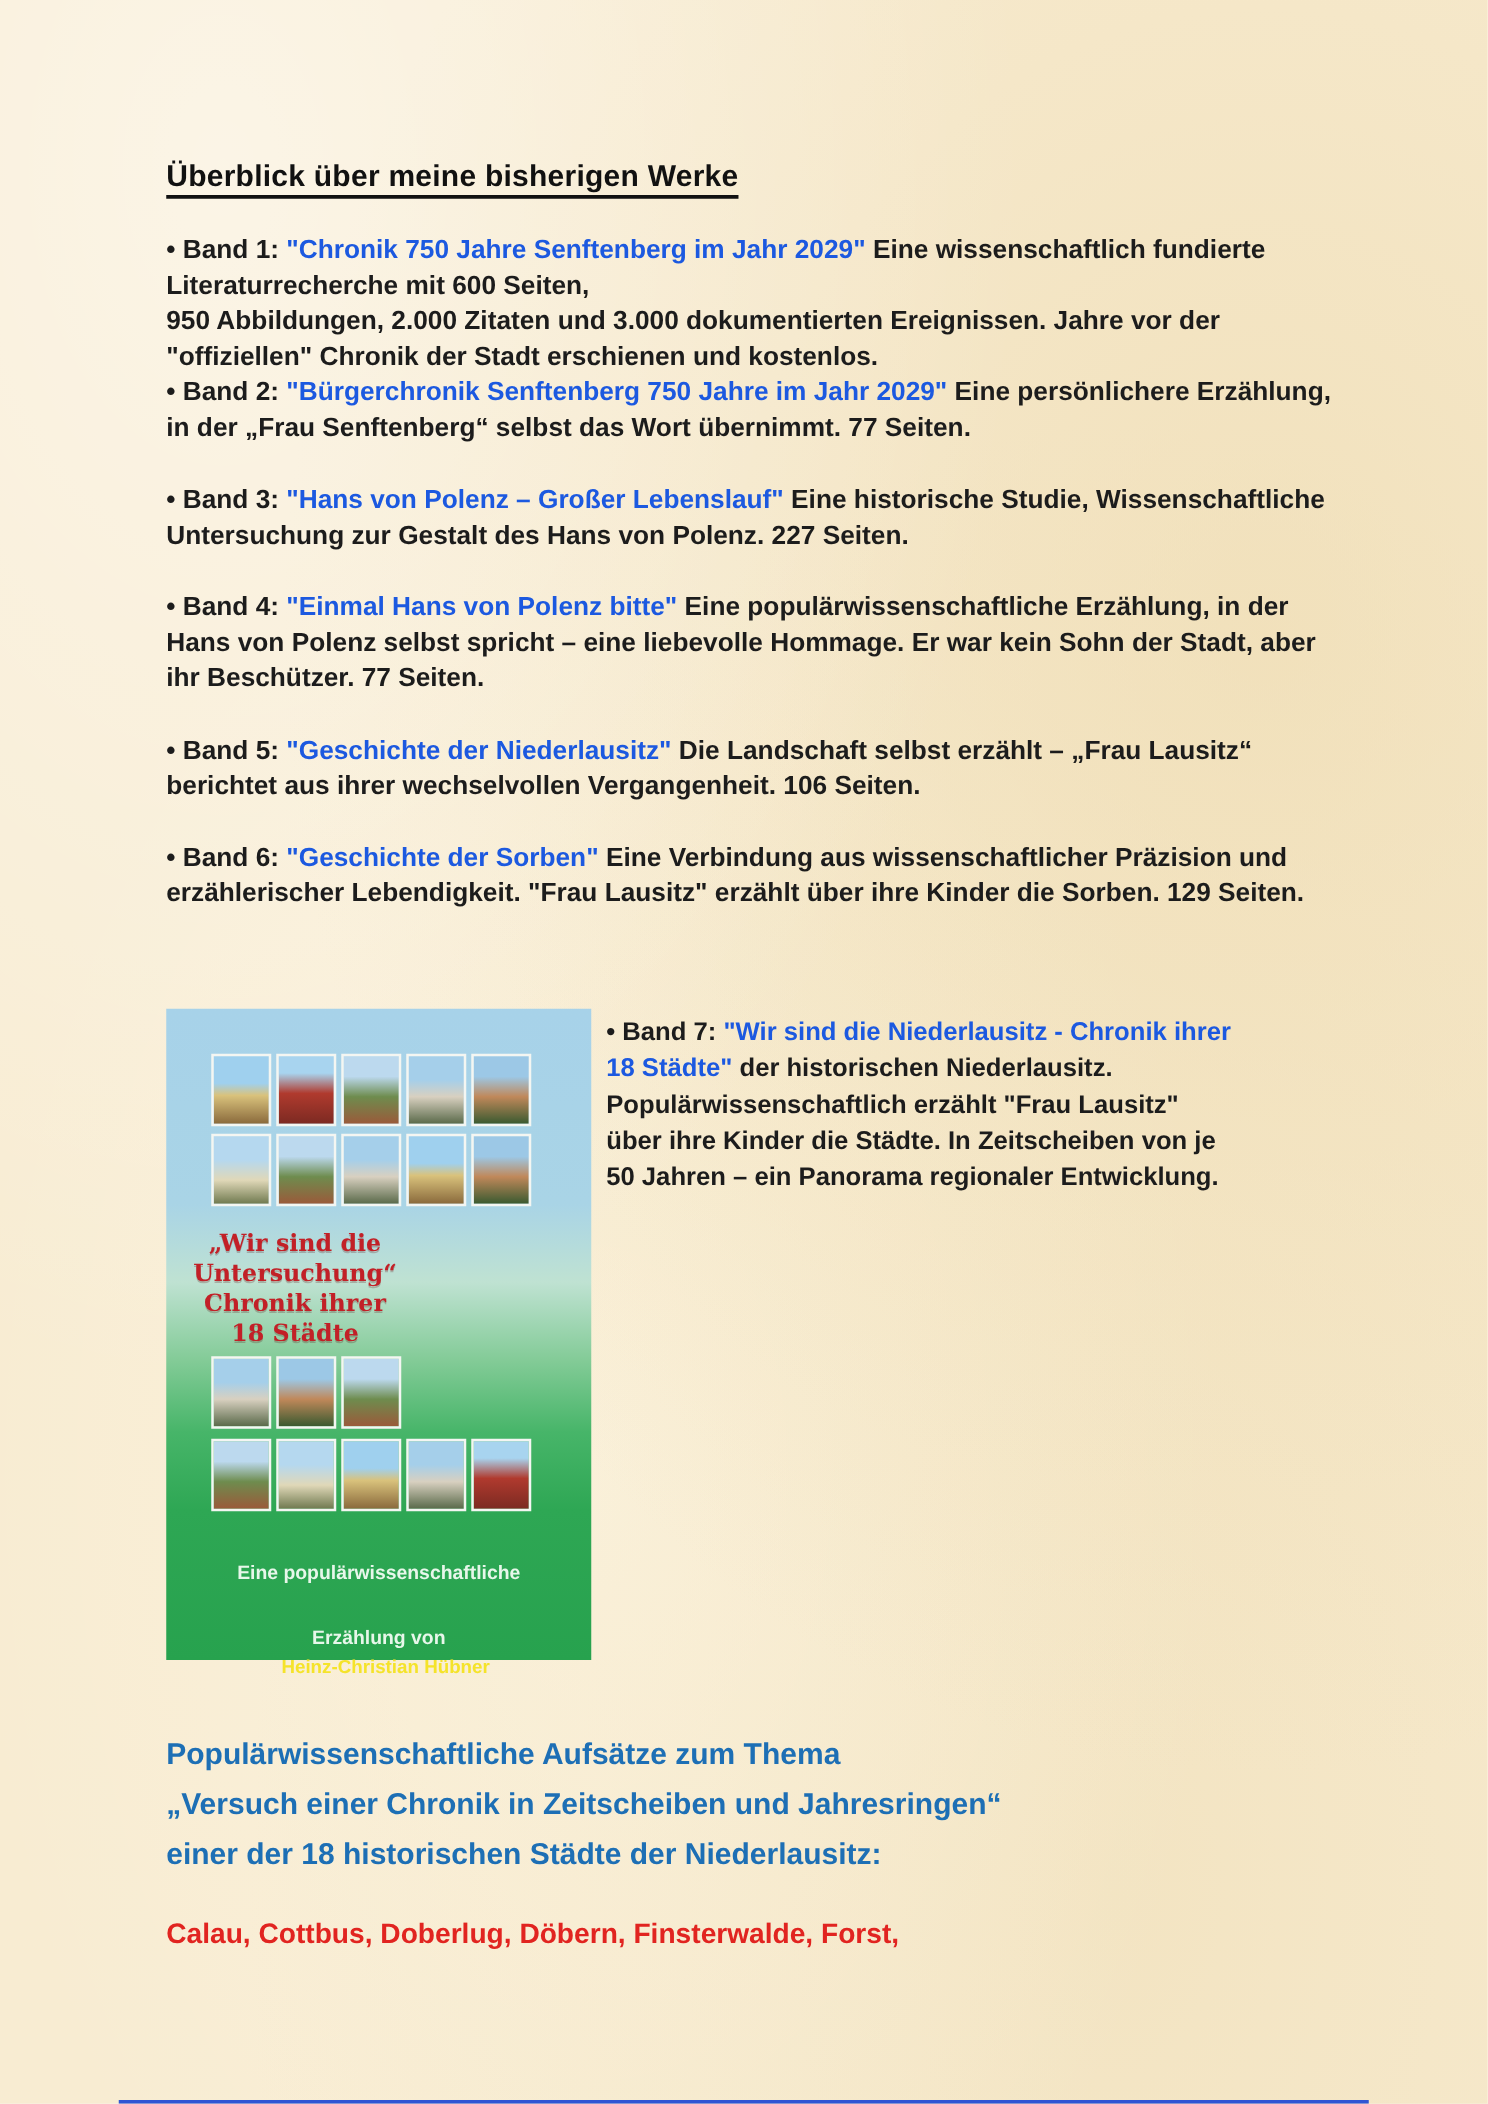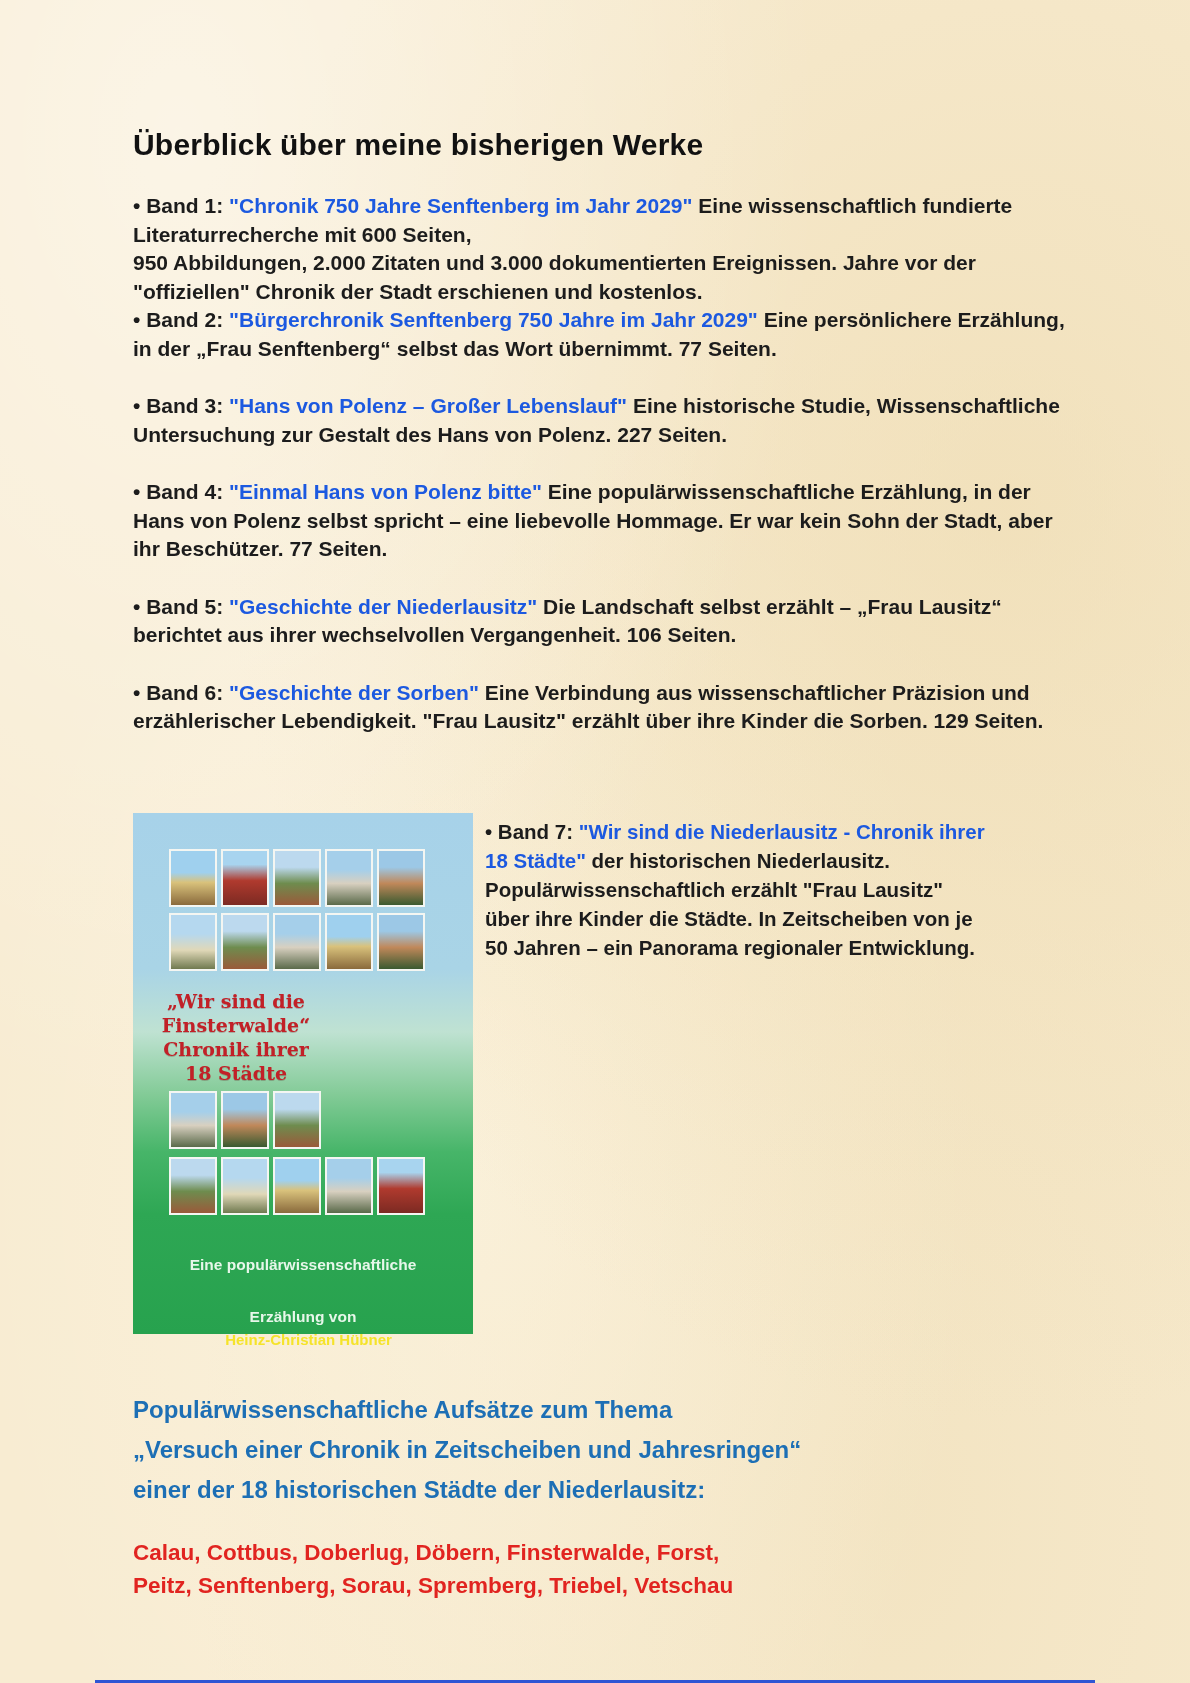--- a/index.html
+++ b/index.html
@@ -15,22 +15,23 @@
       radial-gradient(ellipse at 40% 70%, rgba(255,250,235,.4), rgba(255,250,235,0) 50%),
       radial-gradient(ellipse at 75% 90%, rgba(238,220,178,.5), rgba(238,220,178,0) 55%);
     font-family:"Liberation Sans", sans-serif;
     font-weight:bold;
     color:#1c1c1c;
   }
   .content{ padding:128px 0 0 133px; width:945px; }
 
   h1.title{
     margin:0 0 30px 0;
-    font-size:30px; letter-spacing:.2px;
+    font-size:24px; letter-spacing:.2px;
     color:#111;
+    text-decoration:underline;
     text-decoration-thickness:2.5px;
     text-underline-offset:7px;
   }
 
   .work{ margin:0; font-size:21px; line-height:28.5px; }
   .work + .work.spaced{ margin-top:29px; }
   .btitle{ color:#1c59e0; }
   .desc{ white-space:pre-line; }
 
   
@@ -170,21 +171,21 @@
         <div class="prow r2">
           <div class="tile t6"></div>
           <div class="tile t3"></div>
           <div class="tile t4"></div>
           <div class="tile t1"></div>
           <div class="tile t5"></div>
         </div>
 
         <div class="covertitle">
           <div>„Wir sind die</div>
-          <div>Finsterwalde“</div>
+          <div>Untersuchung“</div>
           <div>Chronik ihrer</div>
           <div>18 Städte</div>
         </div>
 
 
         <div class="prow r3">
           <div class="tile t4"></div>
           <div class="tile t5"></div>
           <div class="tile t3"></div>
         </div>
@@ -211,20 +212,19 @@
     </section>
 
     <section class="aufsaetze">
       <div class="blueheading">
         <div>Populärwissenschaftliche Aufsätze zum Thema</div>
         <div>„Versuch einer Chronik in Zeitscheiben und Jahresringen“</div>
         <div>einer der 18 historischen Städte der Niederlausitz:</div>
       </div>
       <div class="cities">
         <div>Calau, Cottbus, Doberlug, Döbern, Finsterwalde, Forst,</div>
-        <div>Peitz, Senftenberg, Sorau, Spremberg, Triebel, Vetschau</div>
       </div>
     </section>
 
   </div>
 
   <div class="bottomline"></div>
 </div>
 
 </body></html>

